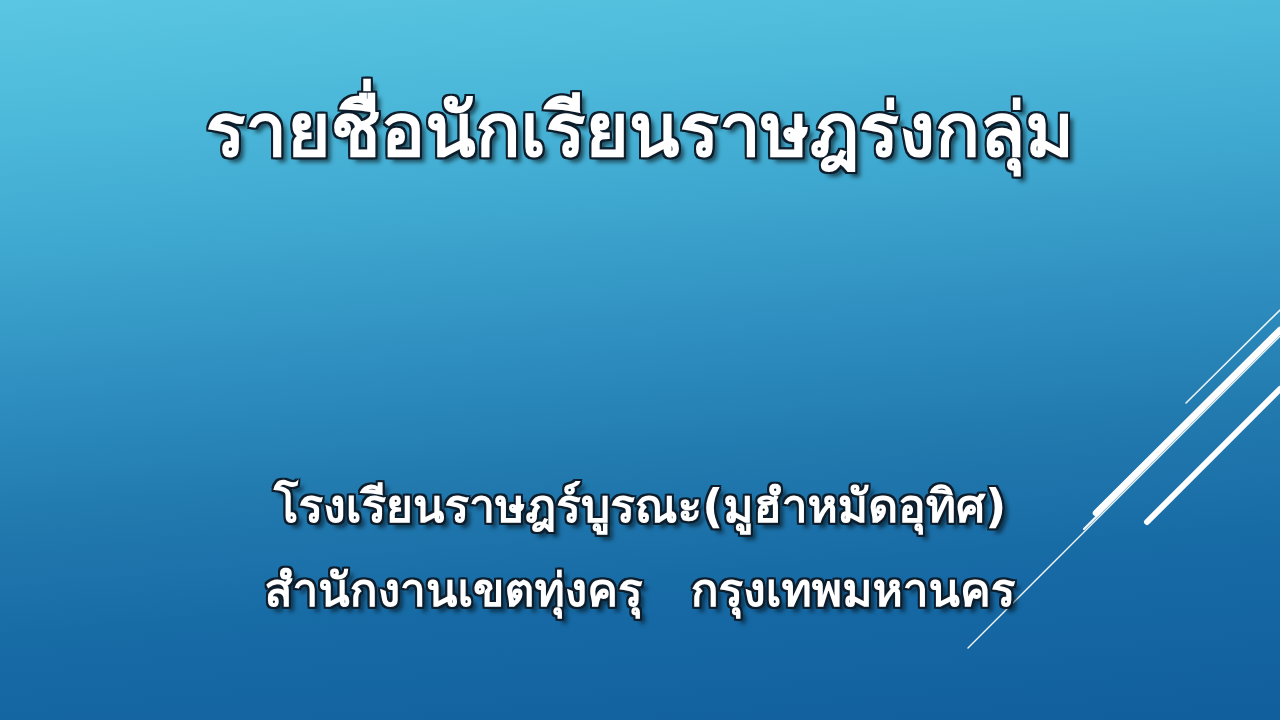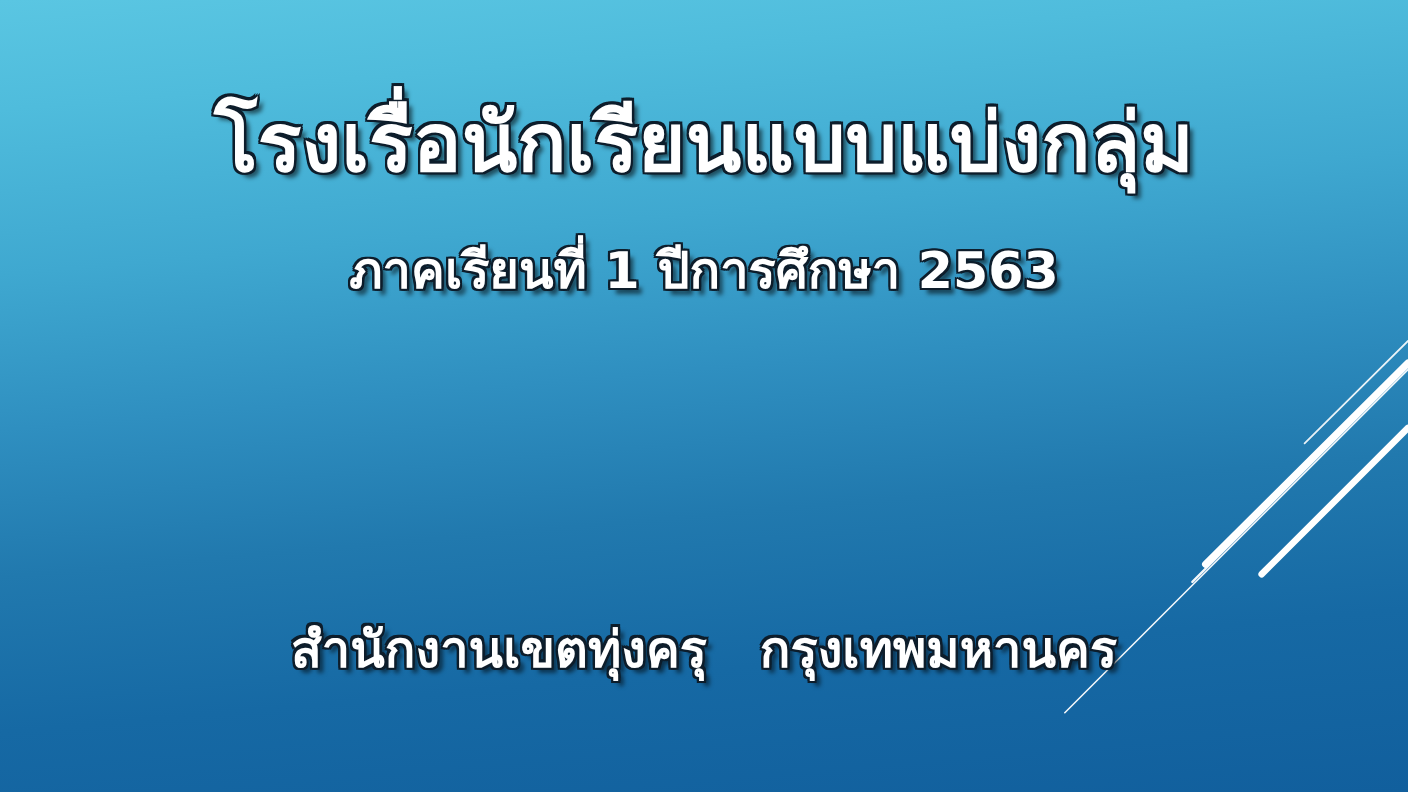--- a/index.html
+++ b/index.html
@@ -75,20 +75,20 @@
 <div id="slide">
 
   <svg id="decor" viewBox="0 0 1280 720" width="1280" height="720" aria-hidden="true">
       <line x1="968" y1="648" x2="1280" y2="336" stroke="#ffffff" stroke-width="1.4" stroke-linecap="round" opacity="0.95"></line>
       <line x1="1096" y1="513" x2="1280" y2="330" stroke="#ffffff" stroke-width="6.5" stroke-linecap="round" opacity="1"></line>
       <line x1="1084" y1="529" x2="1280" y2="333" stroke="#ffffff" stroke-width="2.2" stroke-linecap="round" opacity="0.95"></line>
       <line x1="1186" y1="403" x2="1280" y2="310" stroke="#ffffff" stroke-width="1.6" stroke-linecap="round" opacity="0.9"></line>
       <line x1="1147" y1="522" x2="1280" y2="389" stroke="#ffffff" stroke-width="6" stroke-linecap="round" opacity="1"></line>
     </svg>
 
-  <div class="txt-block" id="title">โรงเรื่อนักเรียนแบบแบ่งกลุ่ม</div>
+  <div class="txt-block" id="title">รายชื่อนักเรียนราษฎร่งกลุ่ม</div>
 
-  <div class="txt-block" id="subtitle">ภาคเรียนที่ 1 ปีการศึกษา 2563</div>
 
+  <div class="txt-block" id="school-name">โรงเรียนราษฎร์บูรณะ(มูฮำหมัดอุทิศ)</div>
 
   <div class="txt-block" id="office-line">สำนักงานเขตทุ่งครุ   กรุงเทพมหานคร</div>
 
 </div>
 
 </body></html>

